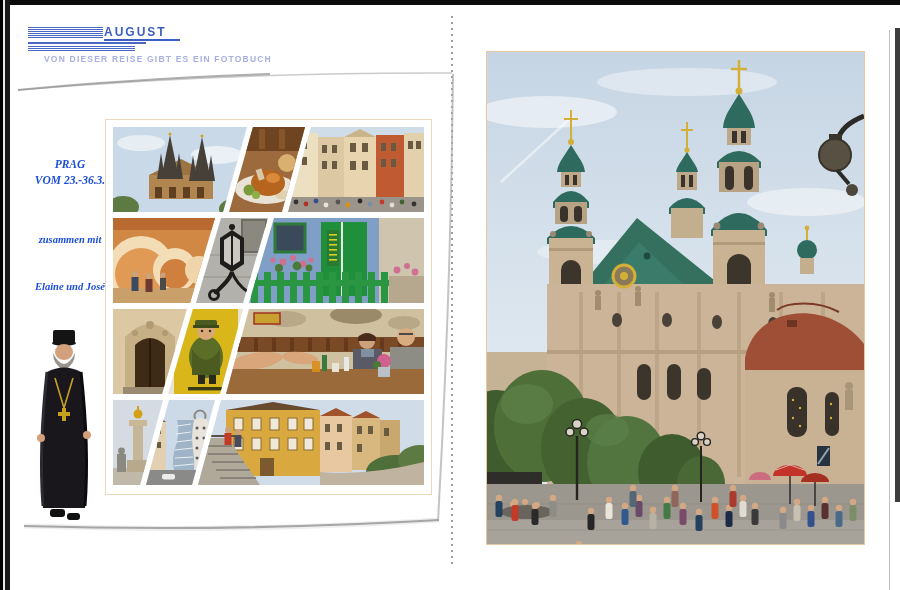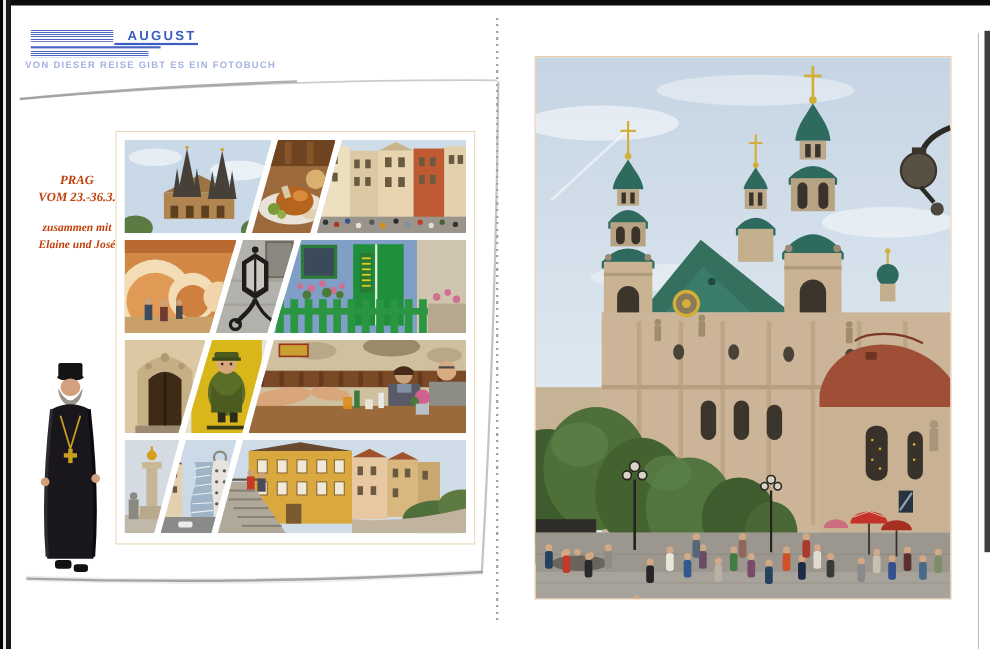--- a/index.html
+++ b/index.html
@@ -10,31 +10,31 @@
   #bar-top{left:0;top:0;width:900px;height:5px;background:#0c0c0c;}
   #bar-left{left:0;top:0;width:10px;height:590px;
      background:linear-gradient(90deg,#000 0 3px,#e9e9e9 3px 5px,#191919 5px 10px);}
   #page-edge{left:889px;top:30px;width:1px;height:560px;background:#bfbfbf;}
   #scroll-thumb{left:895px;top:28px;width:5px;height:474px;background:#3d3d3d;}
   #spread-divider{left:451px;top:16px;width:2px;height:552px;
      background:repeating-linear-gradient(180deg,#9d9d9d 0 2px,transparent 2px 6px);}
   
   #lines-a{left:28px;top:27px;width:75px;height:11px;
      background:repeating-linear-gradient(180deg,#4a67c4 0 1px,transparent 1px 2px);}
-  #month-label{left:104px;top:25px;font-size:12px;font-weight:700;letter-spacing:2px;color:#3a5ec2;margin-left:12px;}
+  #month-label{left:104px;top:25px;font-size:12px;font-weight:700;letter-spacing:2px;color:#3a5ec2;}
   #month-underline{left:104px;top:39px;width:76px;height:2px;background:#3a5ec2;}
   #lines-b1{left:28px;top:42px;width:118px;height:2px;background:#4a67c4;}
   #lines-b2{left:28px;top:46px;width:107px;height:6px;
      background:repeating-linear-gradient(180deg,#4a67c4 0 1px,transparent 1px 2px);}
-  #subtitle{left:23px;top:54px;font-size:8.5px;font-weight:700;letter-spacing:1.2px;color:#a6b0e0;}
+  #subtitle{left:44px;top:54px;font-size:8.5px;font-weight:700;letter-spacing:1.2px;color:#a6b0e0;}
   
-  #caption{left:18px;top:156px;width:104px;text-align:center;color:#c2410c;
+  #caption{left:18px;top:156px;width:104px;text-align:center;color:#1d4ed8;
      font-family:"Liberation Serif",serif;font-style:italic;}
   #caption .big{font-size:11.5px;font-weight:700;line-height:16px;}
-  #caption .small{font-size:10.5px;font-weight:600;line-height:15px;}
+  #caption .small{font-size:10.5px;font-weight:600;line-height:15px;margin-top:32px;}
   #caption .gap{height:12px;}
   
   #collage{left:105px;top:119px;width:327px;height:376px;background:#fff;
      border:1px solid #ead9b8;box-sizing:border-box;padding:7px;}
   .crow{position:relative;width:311px;height:85px;margin-bottom:6px;}
   .crow:last-child{margin-bottom:0;}
   .tile{position:absolute;top:0;height:85px;overflow:hidden;}
   .tile svg,#priest svg,#main-photo svg{display:block;width:100%;height:100%;}
   
   #priest{left:24px;top:328px;width:80px;height:198px;}

